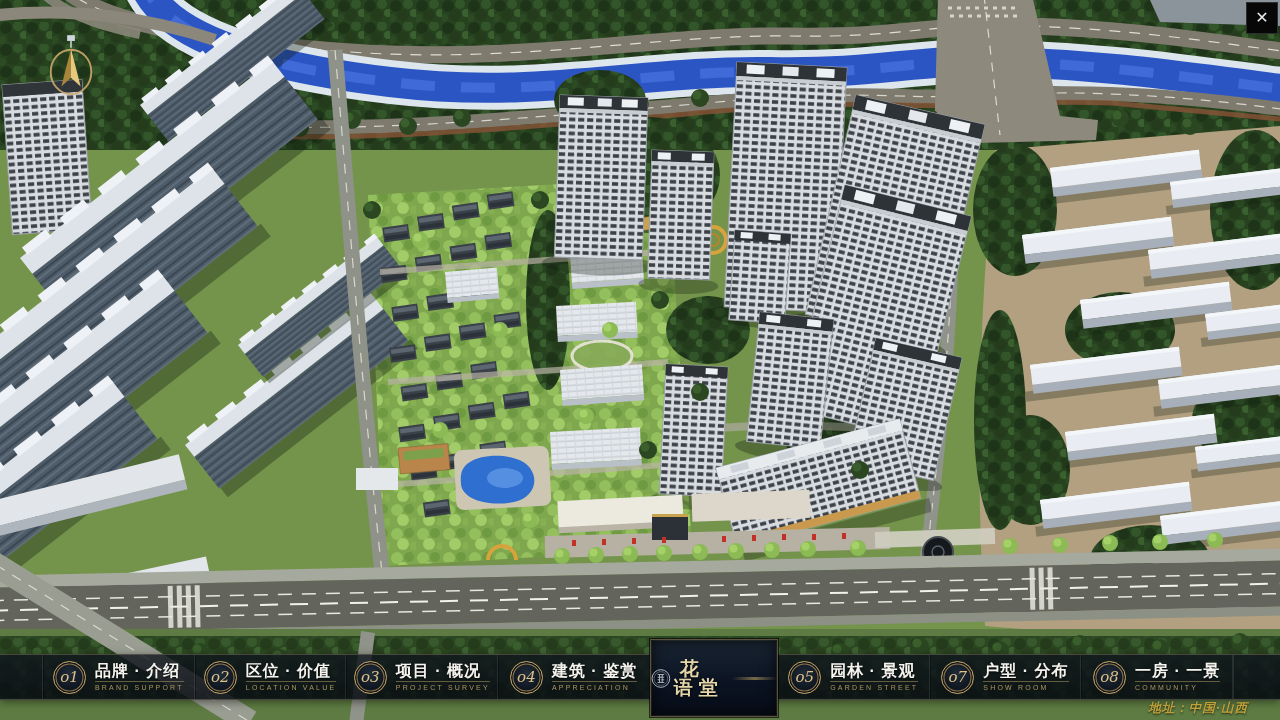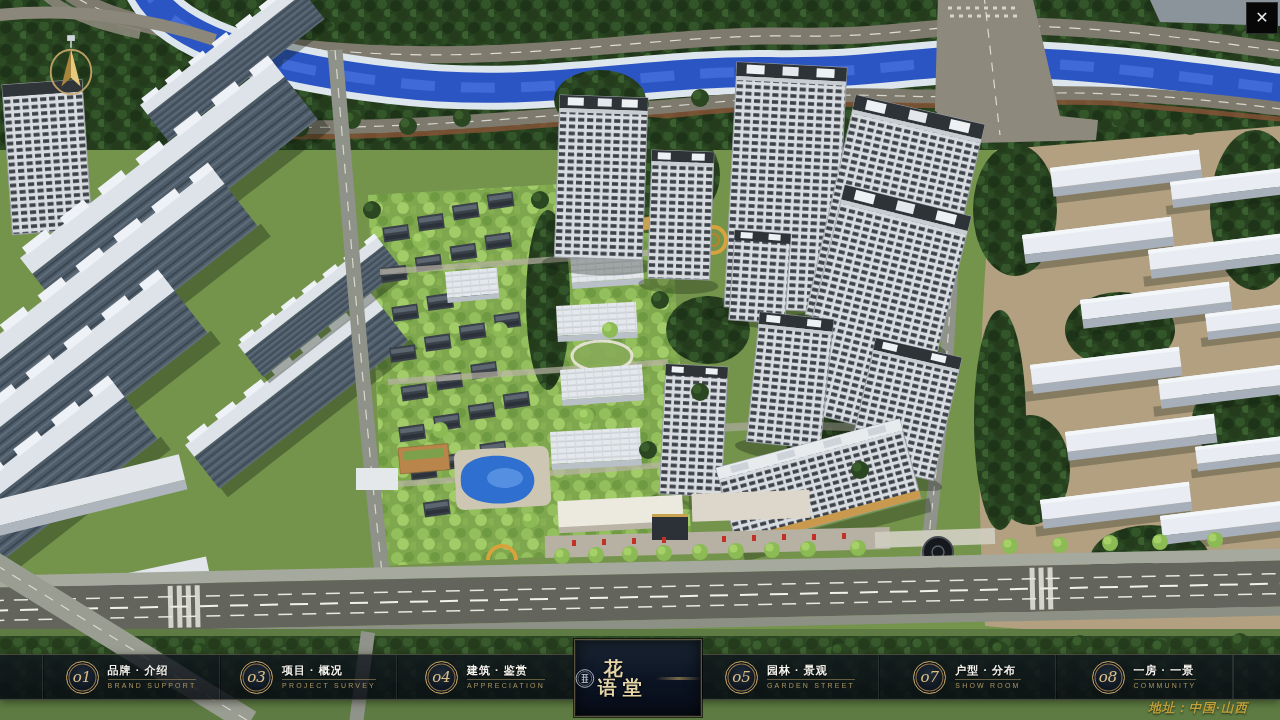--- a/index.html
+++ b/index.html
@@ -41,21 +41,21 @@
   .badge{
     flex:0 0 auto;width:31px;height:31px;border-radius:50%;
     border:1.5px solid #caa768;
     box-shadow:inset 0 0 0 1.5px #0b121a, inset 0 0 0 2.5px rgba(170,140,85,.85);
     background:radial-gradient(circle at 50% 38%,#202c3a,#0a111a 78%);
     color:#dcc084;font-family:"DejaVu Serif",serif;font-style:italic;
     font-size:15px;display:flex;align-items:center;justify-content:center;
   }
   .nav-text{display:flex;flex-direction:column;align-items:flex-start;gap:2px;min-width:0;}
   .nav-title{
-    color:#f5f3ee;font-size:11px;font-weight:bold;letter-spacing:1px;
+    color:#f5f3ee;font-size:16px;font-weight:bold;letter-spacing:1px;
     line-height:1.05;white-space:nowrap;text-shadow:0 1px 2px rgba(0,0,0,.8);
   }
   .nav-sub{
     color:#ab9660;font-size:7px;letter-spacing:2.2px;white-space:nowrap;
     border-top:1px solid rgba(171,150,96,.55);padding-top:2px;width:100%;
   }
 
   
   .logo-panel{
     flex:0 0 auto;width:126px;height:76px;margin-top:-16px;position:relative;z-index:12;
@@ -558,20 +558,29 @@
     <div class="nav-item">
       <div class="badge">
           <span>o1</span>
         </div>
       <div class="nav-text">
         <div class="nav-title">品牌 · 介绍</div>
         <div class="nav-sub">BRAND SUPPORT</div>
       </div>
     </div>
 
+    <div class="nav-item">
+      <div class="badge">
+          <span>o2</span>
+        </div>
+      <div class="nav-text">
+        <div class="nav-title">区位 · 价值</div>
+        <div class="nav-sub">LOCATION VALUE</div>
+      </div>
+    </div>
 
     <div class="nav-item">
       <div class="badge">
           <span>o3</span>
         </div>
       <div class="nav-text">
         <div class="nav-title">项目 · 概况</div>
         <div class="nav-sub">PROJECT SURVEY</div>
       </div>
     </div>

